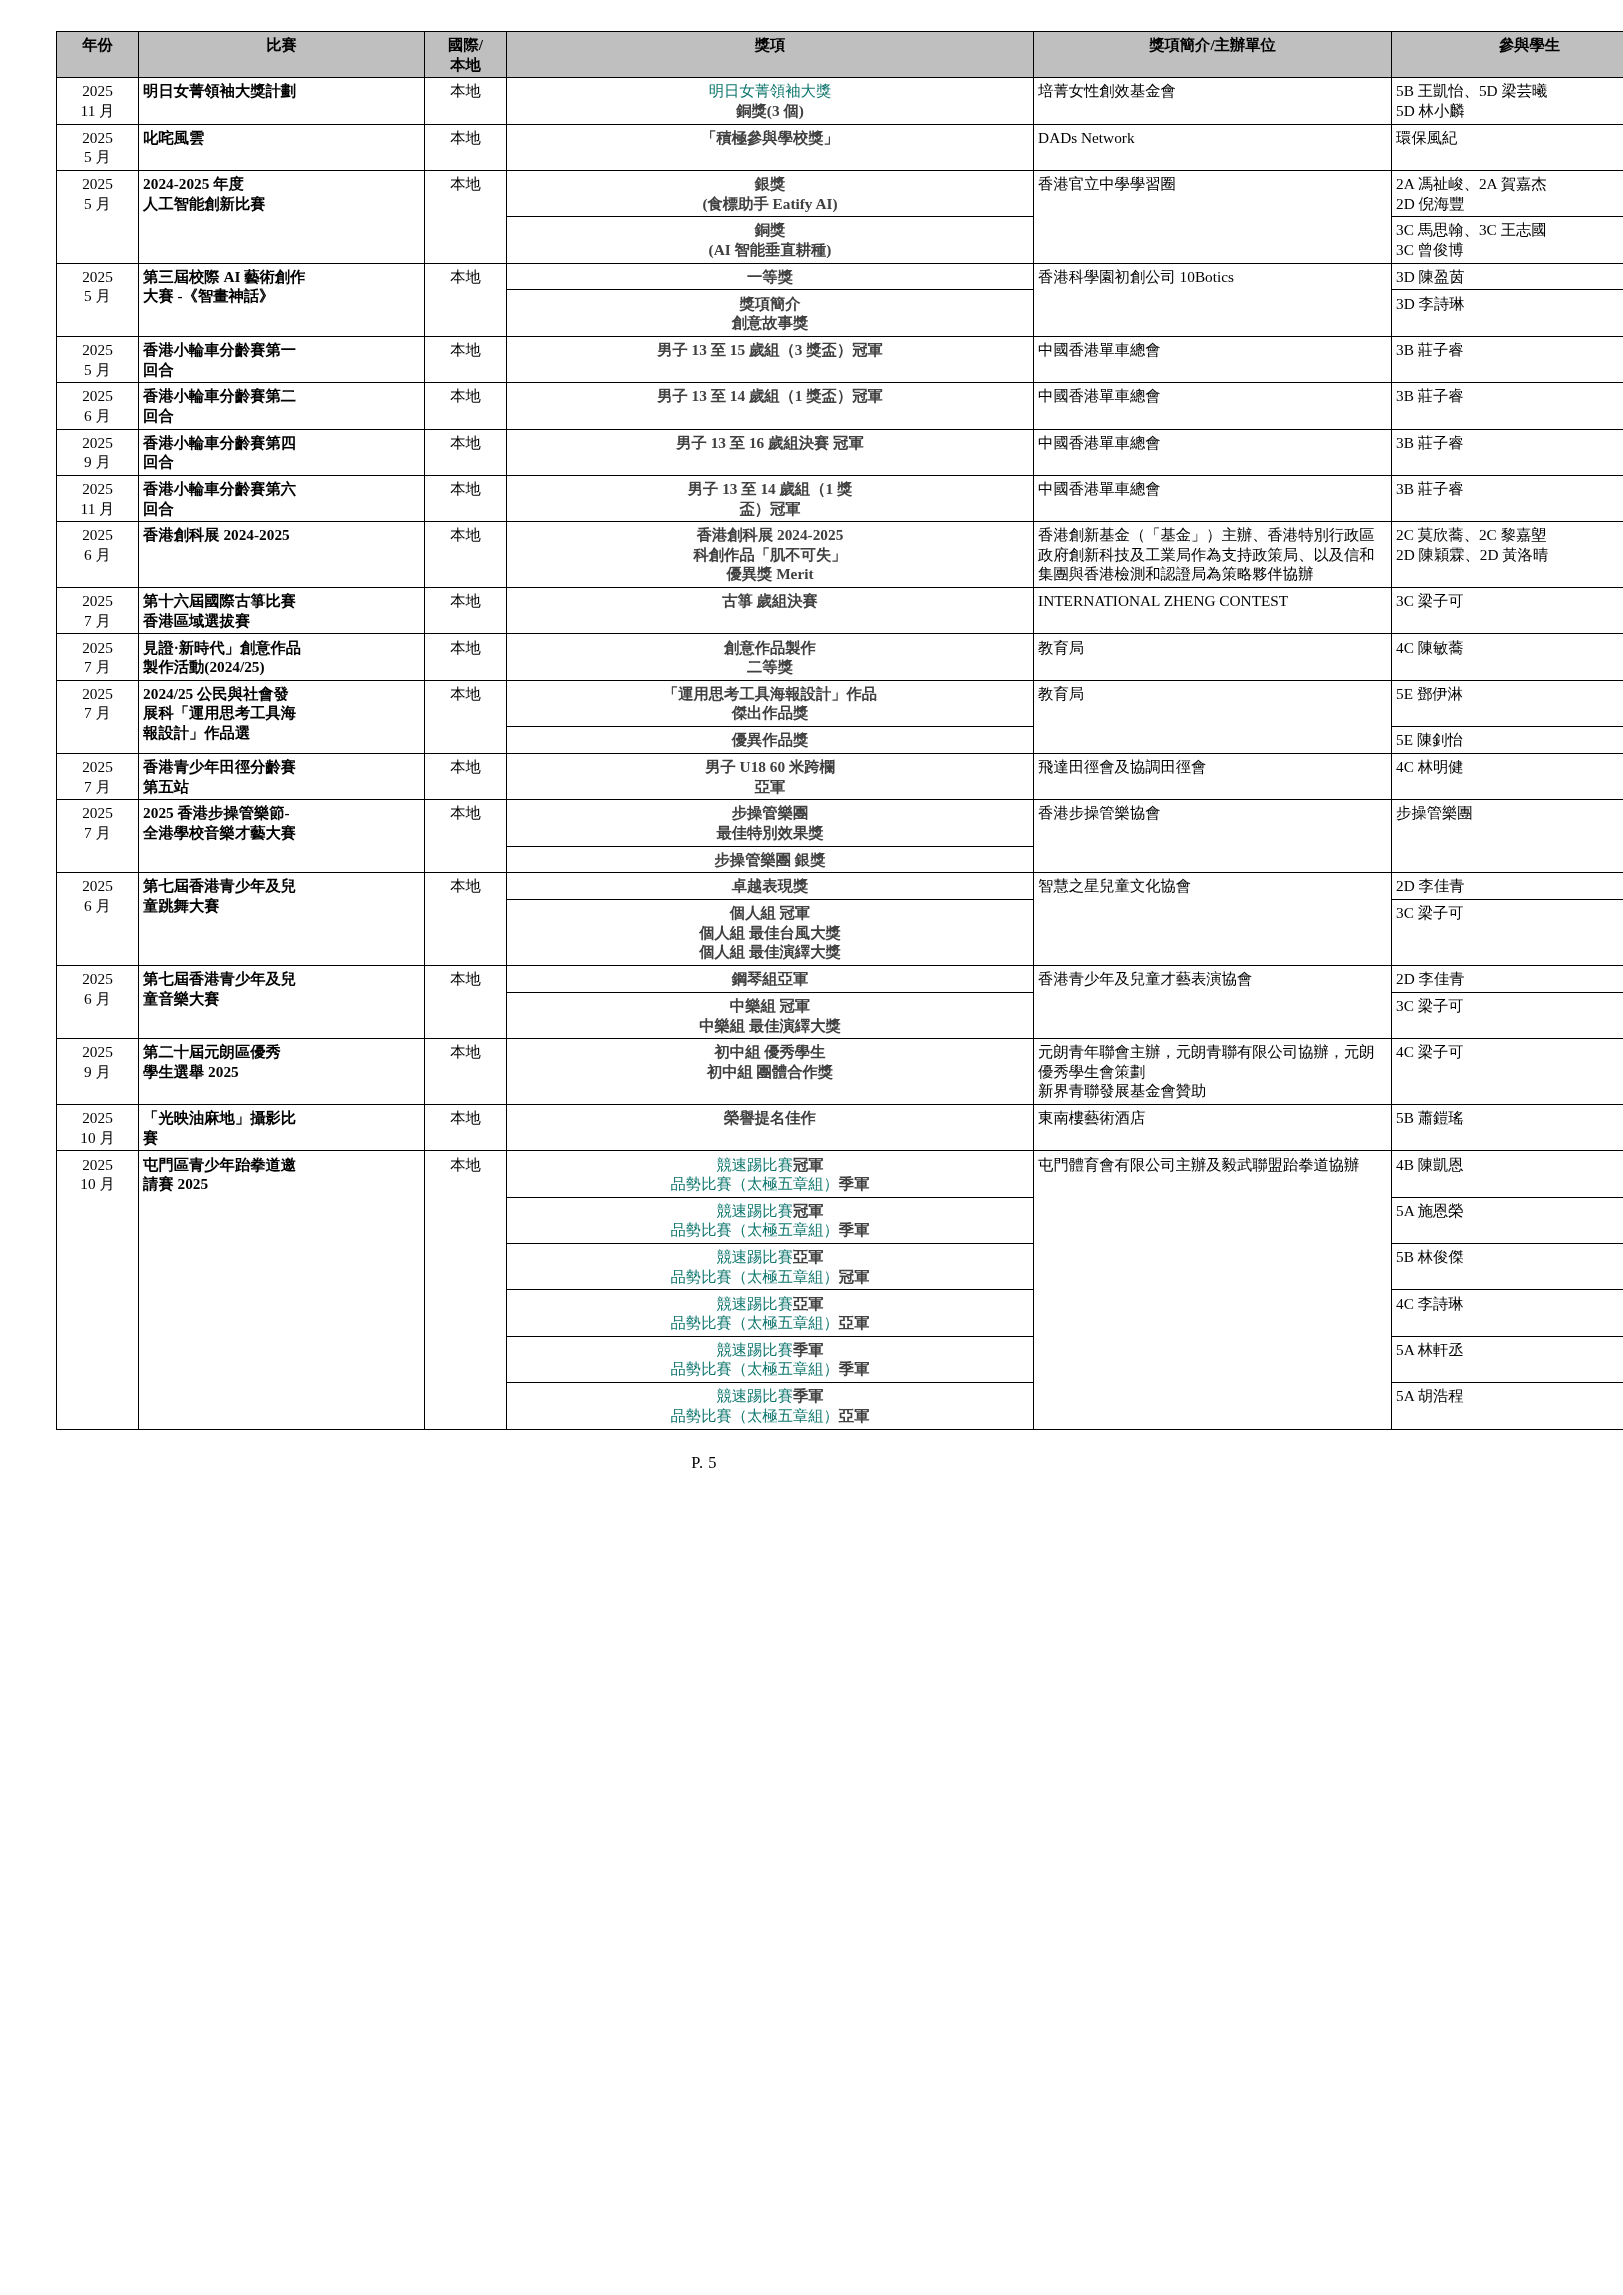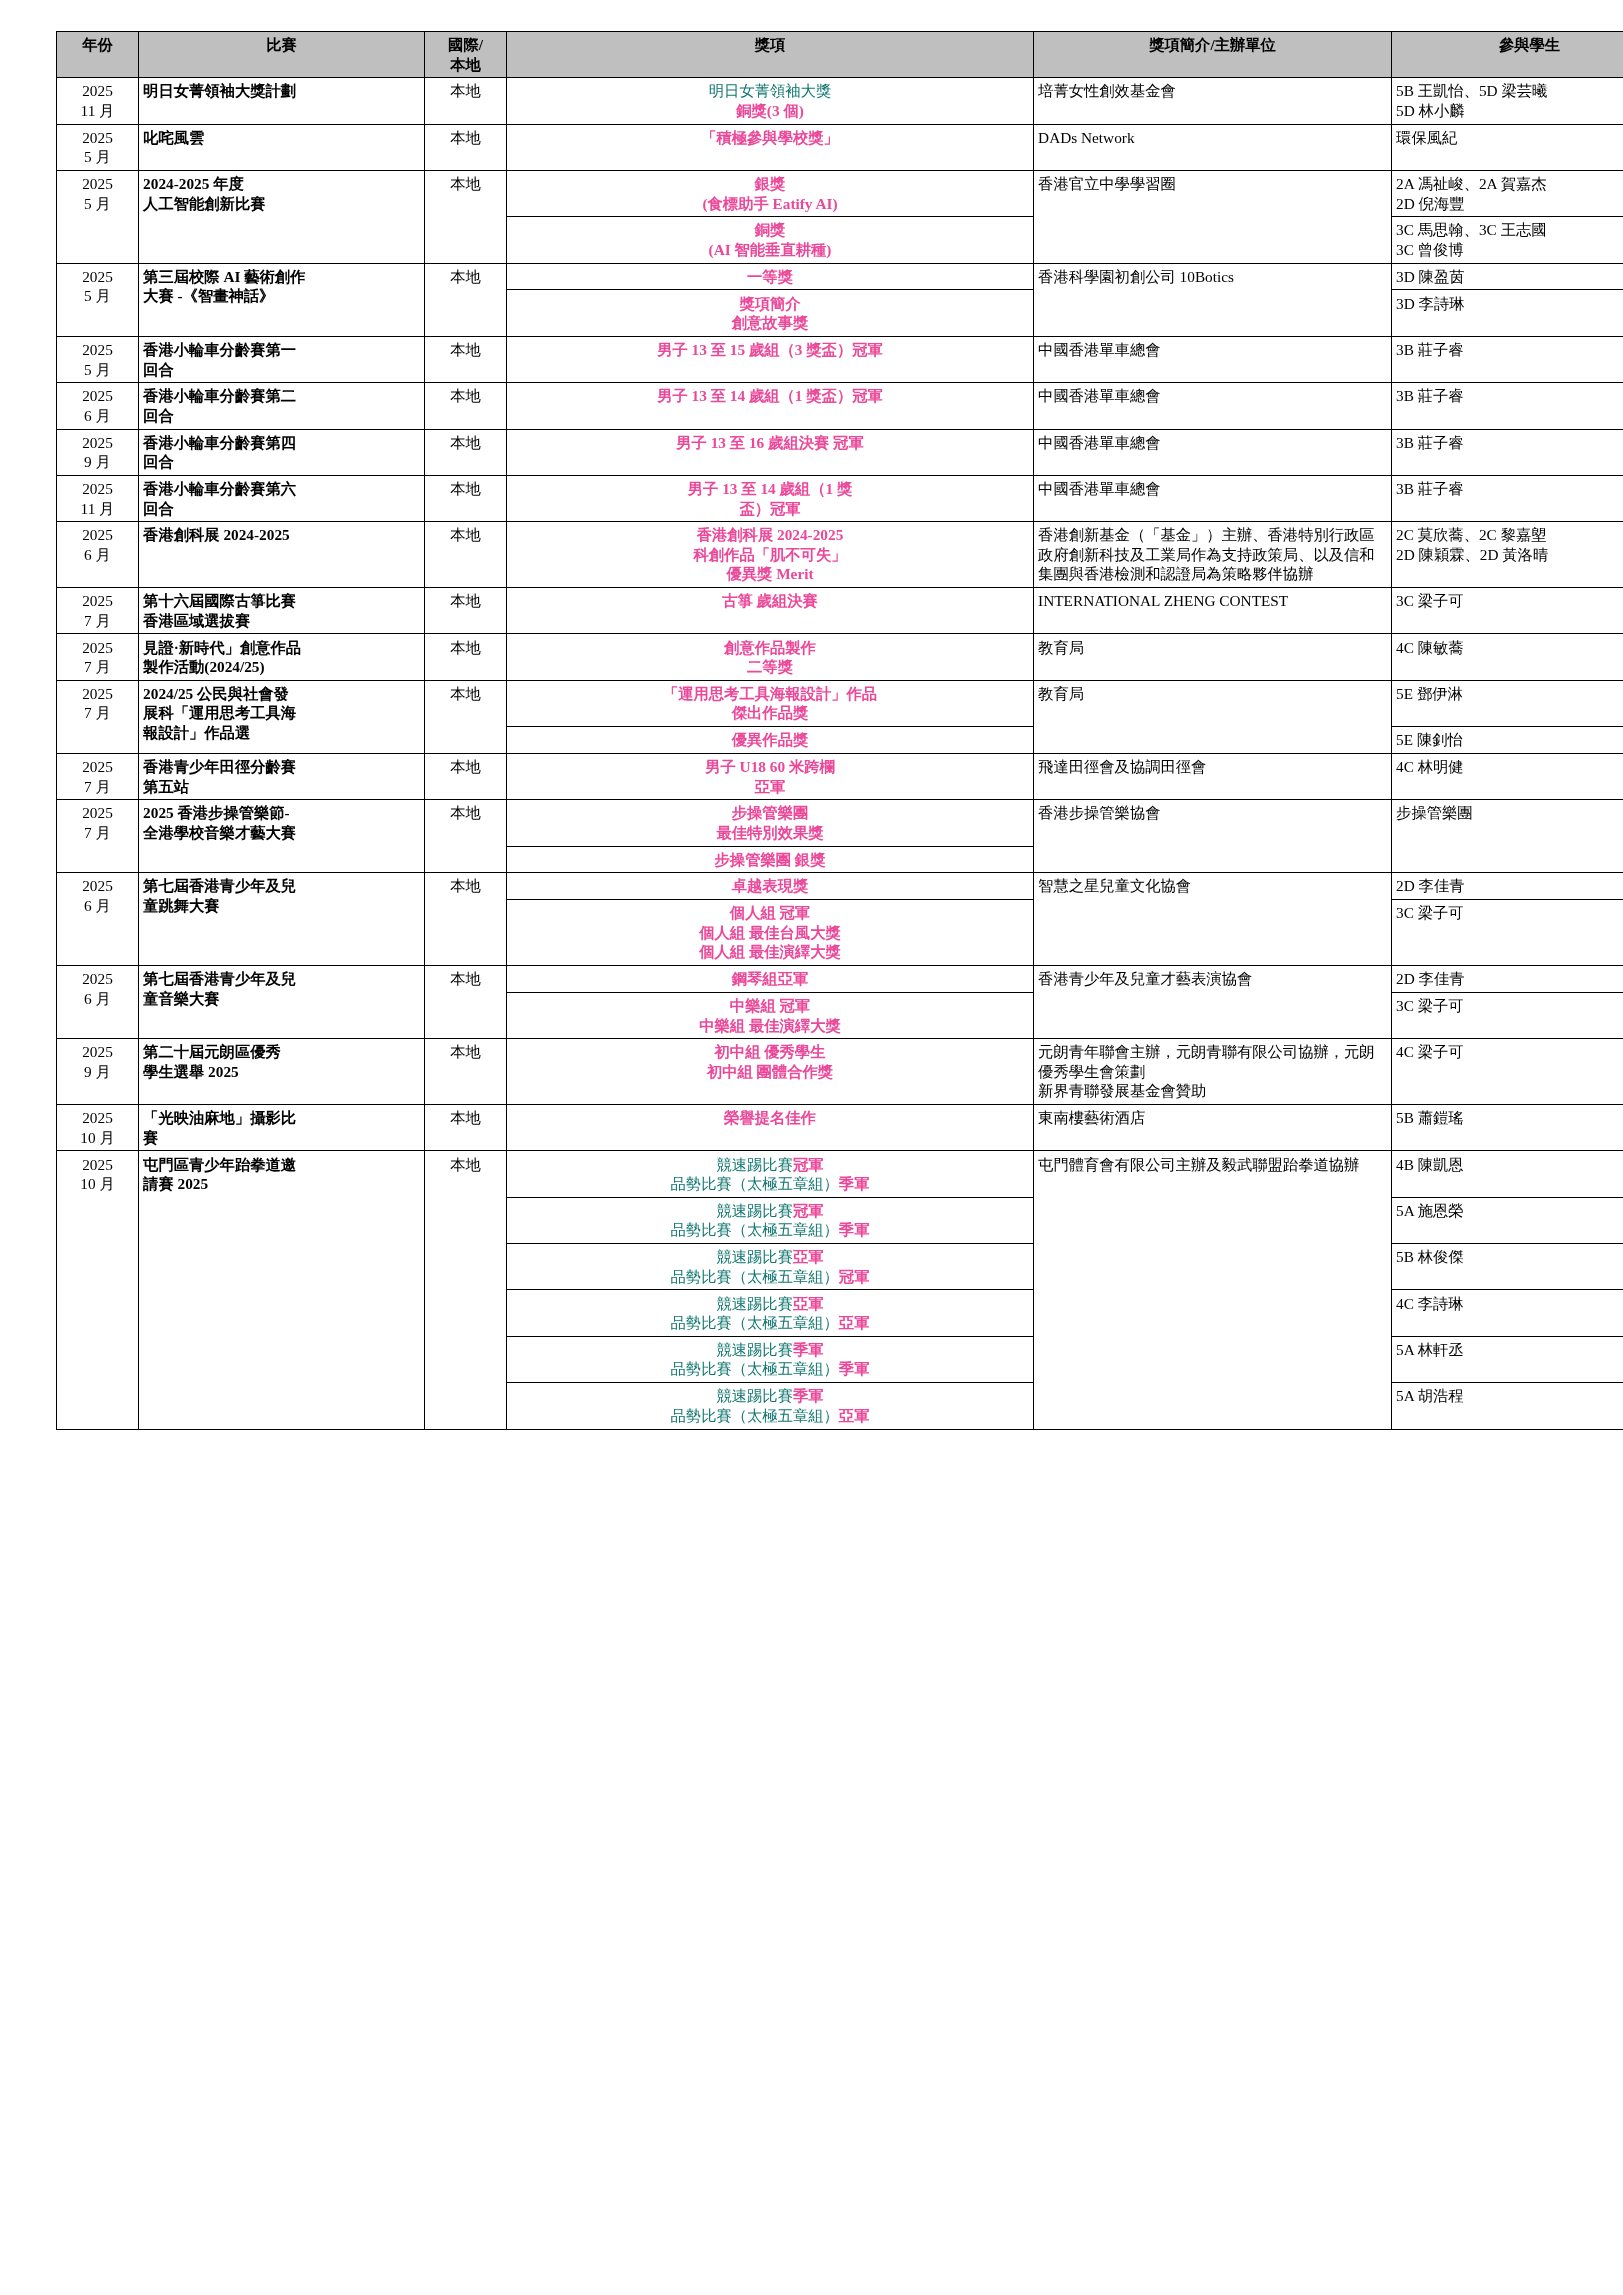--- a/index.html
+++ b/index.html
@@ -74,21 +74,21 @@
     padding-bottom: 6.1px;
   }
   td.org {
     font-size: 15.3px;
     padding-top: 6.1px;
   }
   td.stu {
     font-size: 15px;
     padding-top: 6.1px;
   }
-  .red { color: #ec4899; margin-top: 37px; }
+  .red { color: #404040; margin-top: 37px; }
   .black { color: #0f766e; font-weight: normal; }
   .award-line { display: block; }
   .page-number {
     text-align: center;
     font-size: 16.4px;
     margin-top: 23.5px;
     letter-spacing: 0.5px;
   }
 </style>
 </head>
@@ -391,14 +391,15 @@
         <tr>
           <td class="award">
             <span class="award-line"><span class="black">競速踢比賽</span><span class="red">季軍</span></span>
             <span class="award-line"><span class="black">品勢比賽（太極五章組）</span><span class="red">亞軍</span></span>
           </td>
           <td class="stu">5A 胡浩程</td>
         </tr>
       </tbody>
   </table>
 
+  <div class="page-number">P. 5</div>
 </div>
 
 
 </body></html>

